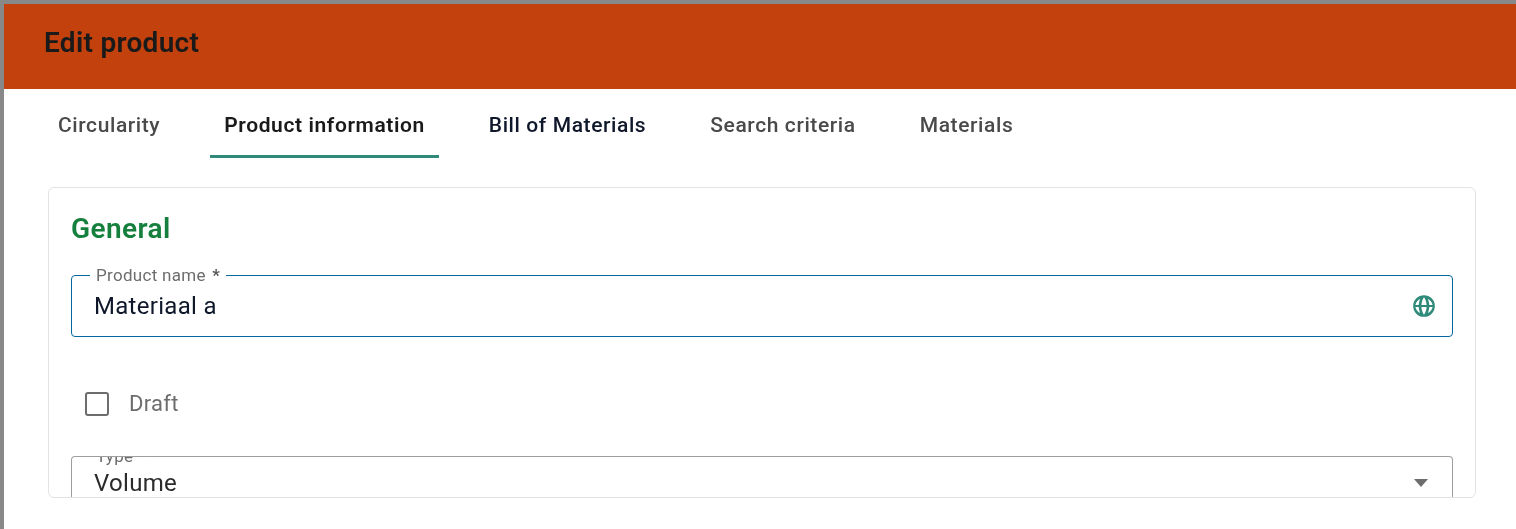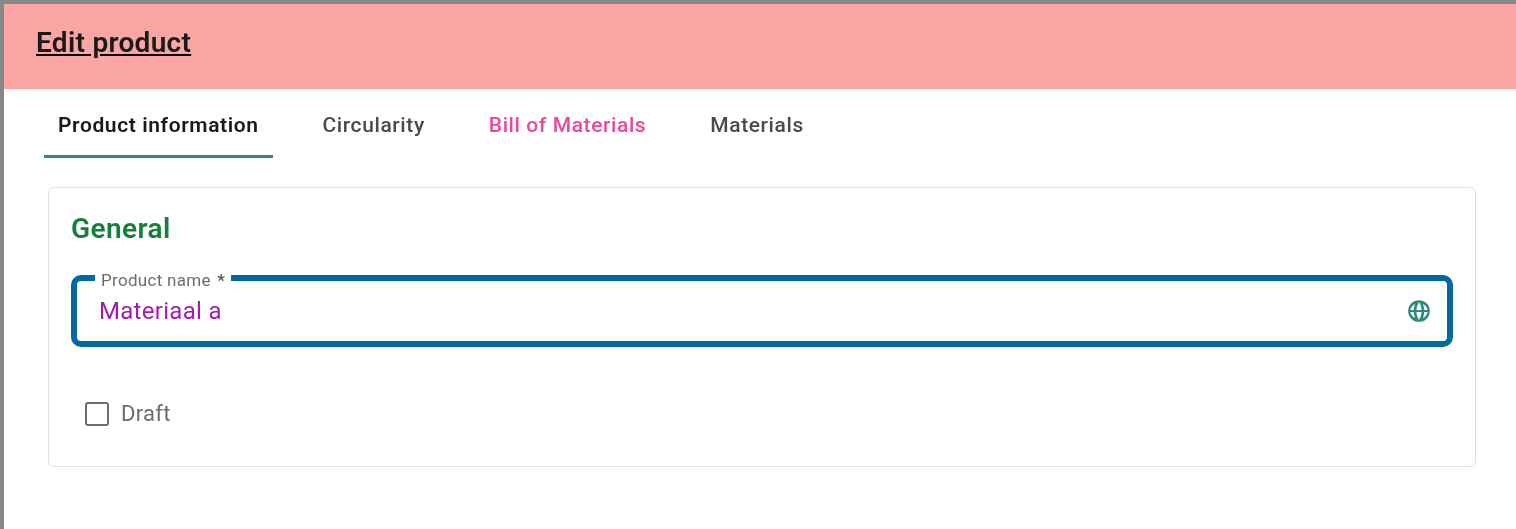--- a/index.html
+++ b/index.html
@@ -13,23 +13,22 @@
   }
   .app {
     position: absolute;
     top: 4px;
     left: 4px;
     right: 0;
     bottom: 0;
     background: #fff;
   }
   .header-bar {
-    background: #fca5a5;
-    padding: 22px 32px 30px 32px;
-    text-decoration: underline;
+    background: #c2410c;
+    padding: 22px 32px 30px 40px;
   }
   .header-title {
     font-size: 28px;
     font-weight: 600;
     color: #1a1a1a;
     letter-spacing: 0.3px;
   }
   .tabs {
     display: flex;
     gap: 36px;
@@ -47,40 +46,40 @@
     border-bottom: 3px solid transparent;
     white-space: nowrap;
     font-weight: 500;
   }
   .tab.active {
     color: #1a1a1a;
     font-weight: 600;
     border-bottom: 3px solid #2f8a7a;
   }
   .tab.disabled {
-    color: #ec4899;
+    color: #0f172a;
   }
   .panel {
     margin: 28px 40px 0 44px;
     border: 1px solid #e3e3e3;
     border-radius: 6px;
     padding: 24px 22px 0 22px;
     background: #fff;
   }
   .section-title {
     font-size: 28px;
     font-weight: 600;
     color: #15803d;
     letter-spacing: 0.4px;
     margin-bottom: 30px;
   }
   .field-wrap {
     position: relative;
-    border: 6px solid #0369a1;
-    border-radius: 10px;
+    border: 1px solid #0369a1;
+    border-radius: 4px;
     padding: 0;
     margin-bottom: 48px;
   }
   .field-label {
     position: absolute;
     top: -11px;
     left: 18px;
     background: #fff;
     padding: 0 6px;
     font-size: 17px;
@@ -92,41 +91,41 @@
     font-weight: 600;
     margin-left: 2px;
   }
   .text-input {
     width: 100%;
     border: none;
     outline: none;
     font-size: 24px;
     padding: 16px 56px 16px 22px;
     background: transparent;
-    color: #a21caf;
+    color: #0f172a;
     font-family: inherit;
     letter-spacing: 0.3px;
   }
   .input-adorn {
     position: absolute;
     right: 14px;
     top: 50%;
     transform: translateY(-50%);
     width: 28px;
     height: 28px;
     display: flex;
     align-items: center;
     justify-content: center;
     cursor: pointer;
   }
   .input-adorn svg { width: 26px; height: 26px; fill: #2f8a7a; }
   .checkbox-row {
     display: flex;
     align-items: center;
-    gap: 12px;
+    gap: 20px;
     padding: 6px 14px 40px 14px;
   }
   .chk {
     width: 24px;
     height: 24px;
     border: 2px solid #6d6d6d;
     border-radius: 3px;
     background: #fff;
     cursor: pointer;
   }
@@ -160,23 +159,24 @@
 </head>
 <body>
 
 <div class="app">
 
   <div class="header-bar">
     <div class="header-title">Edit product</div>
   </div>
 
   <div class="tabs">
+    <div class="tab"><span>Circularity</span></div>
     <div class="tab active"><span>Product information</span></div>
-    <div class="tab"><span>Circularity</span></div>
     <div class="tab disabled"><span>Bill of Materials</span></div>
+    <div class="tab"><span>Search criteria</span></div>
     <div class="tab"><span>Materials</span></div>
   </div>
 
   <div class="panel">
     <div class="section-title">General</div>
 
     <div class="field-wrap">
       <div class="field-label">
         <span>Product name</span><span class="req"> *</span>
       </div>
@@ -186,16 +186,25 @@
             <path d="M12 2a10 10 0 1 0 .001 20.001A10 10 0 0 0 12 2zm7.93 9h-3.03a16.4 16.4 0 0 0-1.3-5.54A8.02 8.02 0 0 1 19.93 11zM12 4c.9 1.2 2.1 3.4 2.4 7H9.6c.3-3.6 1.5-5.8 2.4-7zM8.4 5.46A16.4 16.4 0 0 0 7.1 11H4.07A8.02 8.02 0 0 1 8.4 5.46zM4.07 13H7.1c.17 2.1.62 3.98 1.3 5.54A8.02 8.02 0 0 1 4.07 13zM12 20c-.9-1.2-2.1-3.4-2.4-7h4.8c-.3 3.6-1.5 5.8-2.4 7zm3.6-1.46c.68-1.56 1.13-3.44 1.3-5.54h3.03a8.02 8.02 0 0 1-4.33 5.54z"></path>
           </svg>
       </div>
     </div>
 
     <div class="checkbox-row">
       <div class="chk"></div>
       <div class="chk-label">Draft</div>
     </div>
 
+    <div class="select-wrap">
+      <div class="field-label">
+        <span>Type</span><span class="req"> *</span>
+      </div>
+      <div class="select-face">
+        <span class="select-value">Volume</span>
+        <span class="caret"></span>
+      </div>
+    </div>
 
   </div>
 
 </div>
 
 </body></html>

